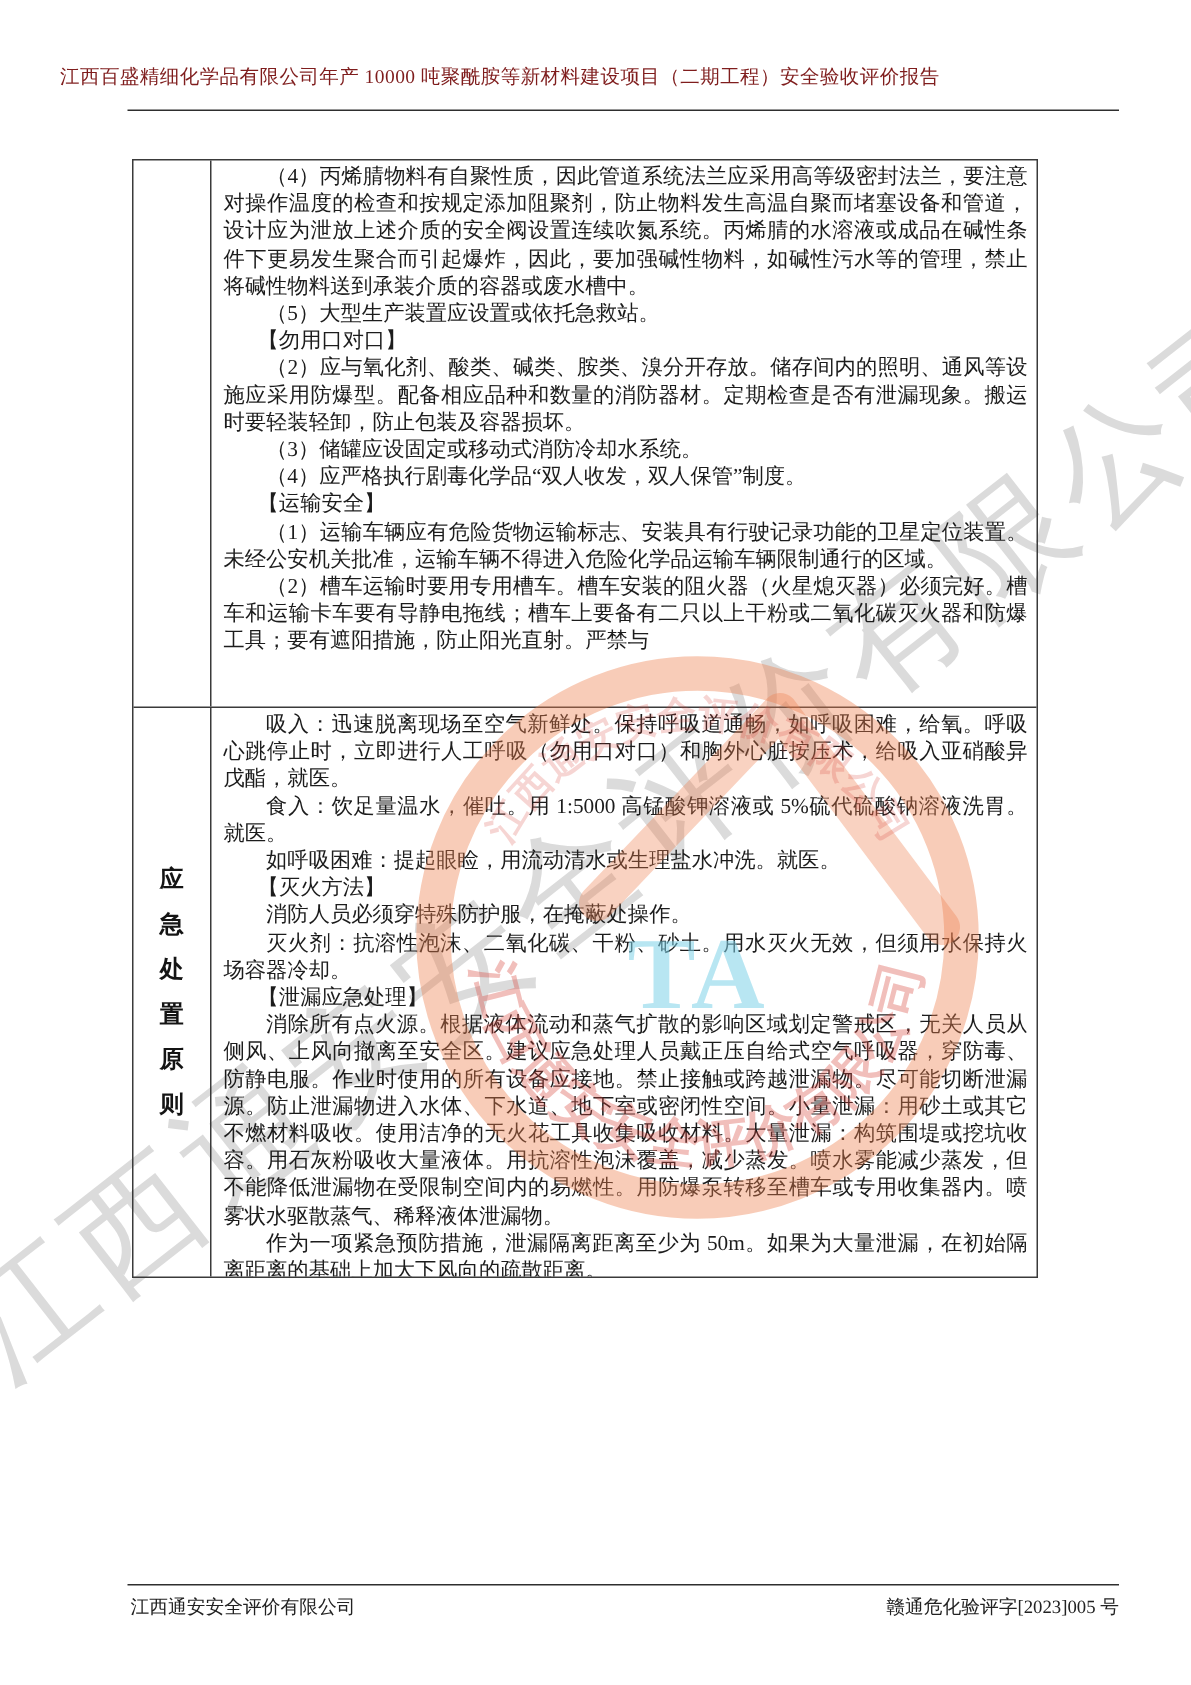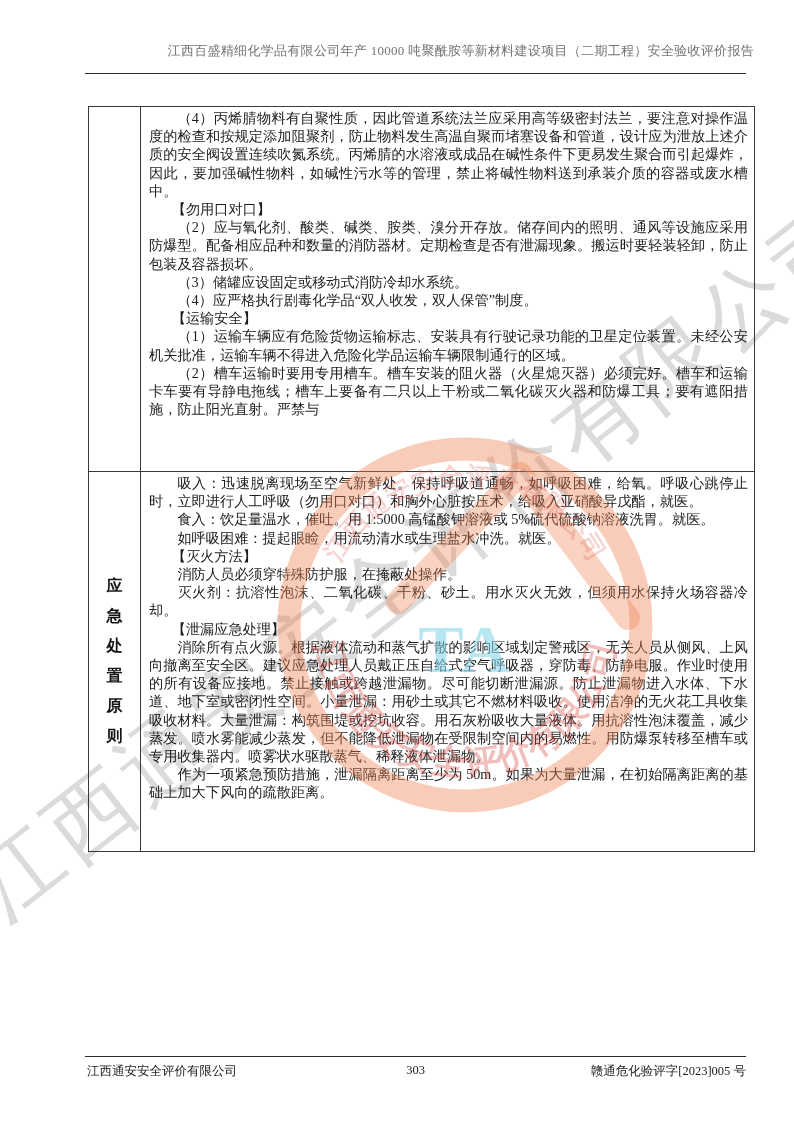--- a/index.html
+++ b/index.html
@@ -1,26 +1,26 @@
 <!DOCTYPE html>
 <html><head>
 <meta charset="utf-8">
 <style>
   html,body{margin:0;padding:0;background:#ffffff;}
   .page{position:relative;width:794px;height:1123px;background:#fff;overflow:hidden;
         font-family:"Liberation Serif","DejaVu Serif",serif;color:#1c1c1c;}
   
-  .header-title{position:absolute;top:42px;left:40px;width:714px;text-align:right;
-        font-size:13px;letter-spacing:0.3px;color:#737373;}
+  .header-title{position:absolute;top:42px;left:40px;width:714px;text-align:left;
+        font-size:13px;letter-spacing:0.3px;color:#7f1d1d;}
   .header-rule{position:absolute;top:73px;left:85px;width:661px;border-top:1.6px solid #2e2e2e;}
   
   .gray-wm{position:absolute;left:420px;top:560px;transform:translate(-50%,-50%) rotate(-38deg);
         font-size:86px;white-space:nowrap;color:rgba(135,135,135,0.30);letter-spacing:6px;z-index:1;}
   
-  .doc-table{position:absolute;left:88px;top:106px;width:667px;border:1.6px solid #3a3a3a;
+  .doc-table{position:absolute;left:88px;top:106px;width:604px;border:1.6px solid #3a3a3a;
         box-sizing:border-box;z-index:2;background:transparent;}
   .trow{display:flex;box-sizing:border-box;}
   .trow + .trow{border-top:1.4px solid #3a3a3a;}
   .trow0{height:364px;}
   .trow1{height:380px;}
   .lcell{width:52px;border-right:1.4px solid #3a3a3a;box-sizing:border-box;display:flex;
         flex-direction:column;align-items:center;justify-content:center;gap:9px;
         font-size:16px;font-weight:bold;color:#141414;}
   .ccell{flex:1;box-sizing:border-box;padding:2px 6px 0 8px;overflow:hidden;
         font-size:14.2px;line-height:18.2px;text-align:justify;color:#1c1c1c;}
@@ -44,20 +44,21 @@
   <div class="gray-wm">江西通安安全评价有限公司</div>
 
   <div class="header-title">江西百盛精细化学品有限公司年产 10000 吨聚酰胺等新材料建设项目（二期工程）安全验收评价报告</div>
   <div class="header-rule"></div>
 
   <div class="doc-table" id="table-rows">
       <div class="trow trow0">
         <div class="lcell"></div>
         <div class="ccell">
           <p><span>（4）丙烯腈物料有自聚性质，因此管道系统法兰应采用高等级密封法兰，要注意对操作温度的检查和按规定添加阻聚剂，防止物料发生高温自聚而堵塞设备和管道，设计应为泄放上述介质的安全阀设置连续吹氮系统。丙烯腈的水溶液或成品在碱性条件下更易发生聚合而引起爆炸，因此，要加强碱性物料，如碱性污水等的管理，禁止将碱性物料送到承装介质的容器或废水槽中。</span></p>
+          <p><span>（5）大型生产装置应设置或依托急救站。</span></p>
           <p class="h"><span>【勿用口对口】</span></p>
           <p><span>（2）应与氧化剂、酸类、碱类、胺类、溴分开存放。储存间内的照明、通风等设施应采用防爆型。配备相应品种和数量的消防器材。定期检查是否有泄漏现象。搬运时要轻装轻卸，防止包装及容器损坏。</span></p>
           <p><span>（3）储罐应设固定或移动式消防冷却水系统。</span></p>
           <p><span>（4）应严格执行剧毒化学品“双人收发，双人保管”制度。</span></p>
           <p class="h"><span>【运输安全】</span></p>
           <p><span>（1）运输车辆应有危险货物运输标志、安装具有行驶记录功能的卫星定位装置。未经公安机关批准，运输车辆不得进入危险化学品运输车辆限制通行的区域。</span></p>
           <p><span>（2）槽车运输时要用专用槽车。槽车安装的阻火器（火星熄灭器）必须完好。槽车和运输卡车要有导静电拖线；槽车上要备有二只以上干粉或二氧化碳灭火器和防爆工具；要有遮阳措施，防止阳光直射。严禁与</span></p>
         </div>
       </div>
       <div class="trow trow1">
@@ -93,18 +94,17 @@
     </text>
     <path id="arcBottom" d="M 315 625 A 150 150 0 0 0 615 625" fill="none"></path>
     <text font-size="36" font-weight="bold" fill="#d9453c" opacity="0.34">
       <textPath href="#arcBottom" startOffset="50%" text-anchor="middle">江西通安安全评价有限公司</textPath>
     </text>
   </svg>
 
   <div class="footer">
     <div class="footer-inner">
       <span class="footer-left">江西通安安全评价有限公司</span>
-      <span class="footer-center">303</span>
       <span class="footer-right">赣通危化验评字[2023]005 号</span>
     </div>
   </div>
 
 </div>
 
 </body></html>

